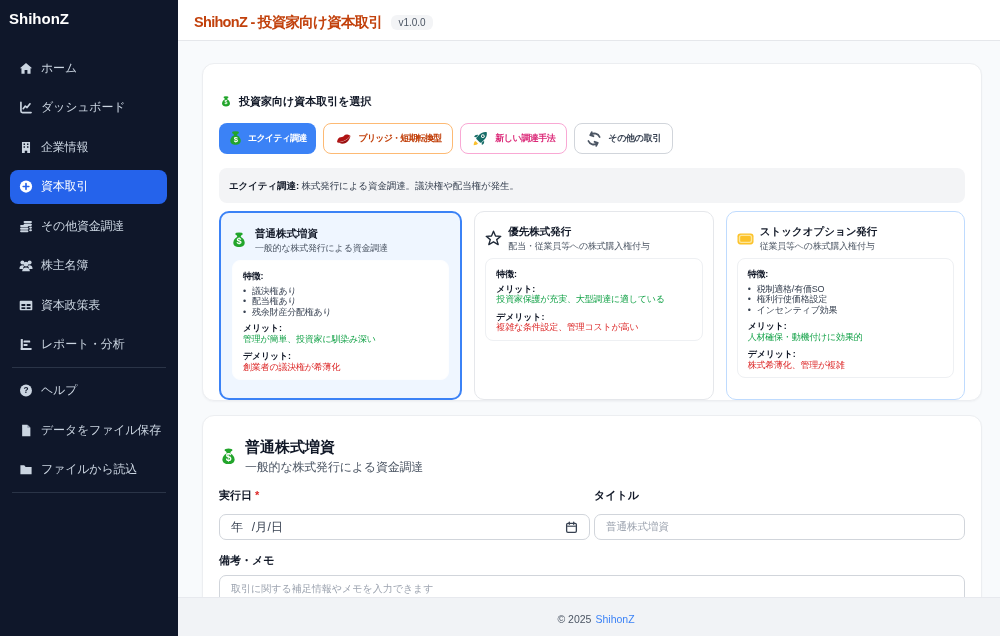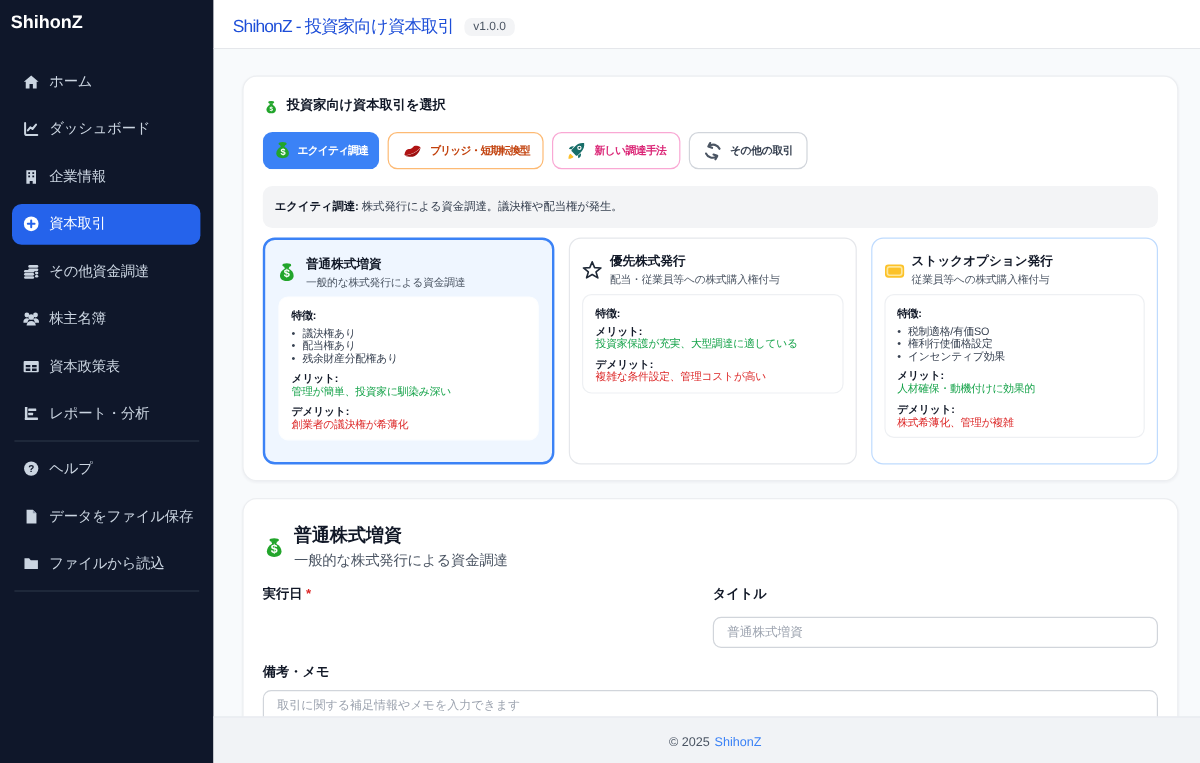--- a/index.html
+++ b/index.html
@@ -12,28 +12,28 @@
 .brand{color:#fff;font-weight:bold;font-size:15px;line-height:16px;padding:11px 0 0 9px}
 .nav{padding-top:18.5px}
 .nav-item{display:flex;align-items:center;height:34px;margin:5.5px 11px 0 10px;padding:0 0 0 9px;border-radius:8px;font-size:12px;letter-spacing:-0.2px;color:#cbd5e1;white-space:nowrap}
 .nav-item .ic{width:14px;height:14px;margin-right:8px;flex:0 0 14px;display:flex;align-items:center;justify-content:center}
 .nav-item.active{background:#2563eb;color:#fff}
 .nav-item.danger{color:#f87171}
 .nav-hr{border:none;border-top:1px solid #2a3447;margin:5.5px 12px 0 12px}
 
 .right{position:relative;flex:1;height:636px;display:flex;flex-direction:column;min-width:0}
 .hdr{height:41px;background:#fff;border-bottom:1px solid #e5e7eb;display:flex;align-items:center;padding:0 16px;flex:0 0 41px}
-.hdr h1{font-size:14.5px;font-weight:normal;color:#1d4ed8;letter-spacing:-0.7px;position:relative;top:2px}
+.hdr h1{font-size:14.5px;font-weight:bold;color:#c2410c;letter-spacing:-0.7px;position:relative;top:2px}
 .hdr .ver{margin-left:9px;background:#f3f4f6;color:#4b5563;font-size:10px;padding:2px 7px;border-radius:6px;position:relative;top:2px}
 .main{flex:1;background:#f8fafc;padding:22px 0 0 24px;overflow:hidden}
 .card{background:#fff;border:1px solid #eceef1;border-radius:12px;box-shadow:0 1px 2px rgba(16,24,40,.04);padding:16px;width:780px}
 .card.c1{height:338px}
 .card + .card{margin-top:14px}
 
-.sec-title{display:flex;align-items:flex-end;font-size:11px;font-weight:bold;color:#111827;margin:1px 0 0 2px;height:14px}
+.sec-title{display:flex;align-items:center;font-size:11px;font-weight:bold;color:#111827;margin:14px 0 0 2px;height:14px}
 .sec-title .ic{margin-right:8px;display:flex}
 
 .btn-row{display:flex;gap:7px;margin-top:15px}
 .btn{display:inline-flex;align-items:center;height:31px;padding:0 11px;border-radius:8px;font-size:9px;font-weight:bold;letter-spacing:-0.3px;border:1.5px solid transparent;background:#fff;white-space:nowrap}
 .btn .ic{margin-right:6px;display:flex}
 .btn.b1{background:#3b82f6;color:#fff;padding:0 9px;letter-spacing:-0.8px}
 .btn.b2{border-color:#fdba74;color:#c2410c;letter-spacing:-0.8px}
 .btn.b3{border-color:#f9a8d4;color:#db2777;letter-spacing:-0.5px}
 .btn.b4{border-color:#d1d5db;color:#374151}
 
@@ -313,20 +313,31 @@
                 <text x="8" y="13.6" text-anchor="middle" font-family="Liberation Sans" font-size="11" font-weight="bold" fill="#fff">$</text>
               </svg></span>
           <div>
               <div class="f-title">普通株式増資</div>
               <div class="f-sub">一般的な株式発行による資金調達</div>
             </div>
         </div>
         <div class="f-grid">
           <div class="f-col">
             <div class="f-label">実行日 <span class="req">*</span></div>
+            <div class="inp">
+                <span class="dateph">年 /月/日</span>
+                <span class="cal">
+                  <svg width="13" height="13" viewBox="0 0 16 16">
+                    <rect x="2" y="3" width="12" height="11" rx="1.6" fill="none" stroke="#374151" stroke-width="1.6"></rect>
+                    <line x1="5.3" y1="1.4" x2="5.3" y2="4" stroke="#374151" stroke-width="1.6" stroke-linecap="round"></line>
+                    <line x1="10.7" y1="1.4" x2="10.7" y2="4" stroke="#374151" stroke-width="1.6" stroke-linecap="round"></line>
+                    <line x1="2.6" y1="6.4" x2="13.4" y2="6.4" stroke="#374151" stroke-width="1.4"></line>
+                  </svg>
+                </span>
+              </div>
           </div>
           <div class="f-col">
             <div class="f-label">タイトル</div>
             <div class="inp">
                 <span class="ph">普通株式増資</span>
               </div>
           </div>
         </div>
         <div class="f-row2">
           <div class="f-label">備考・メモ</div>

